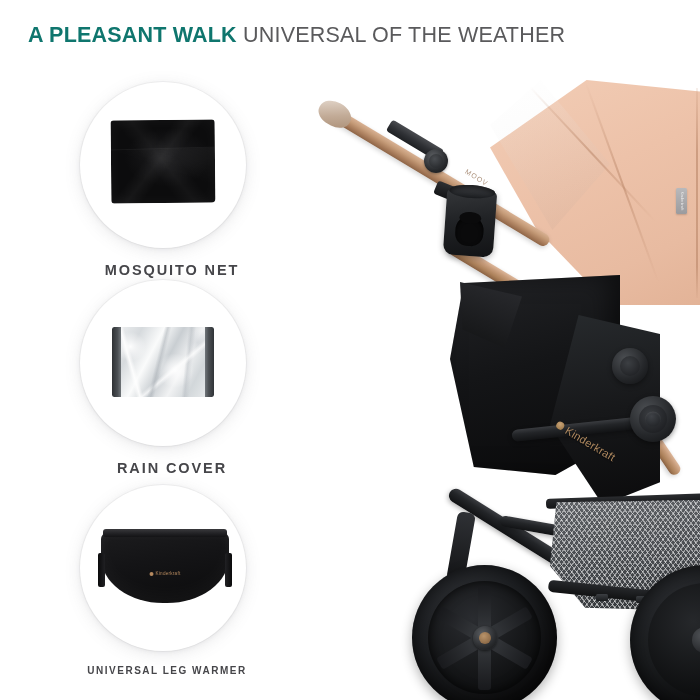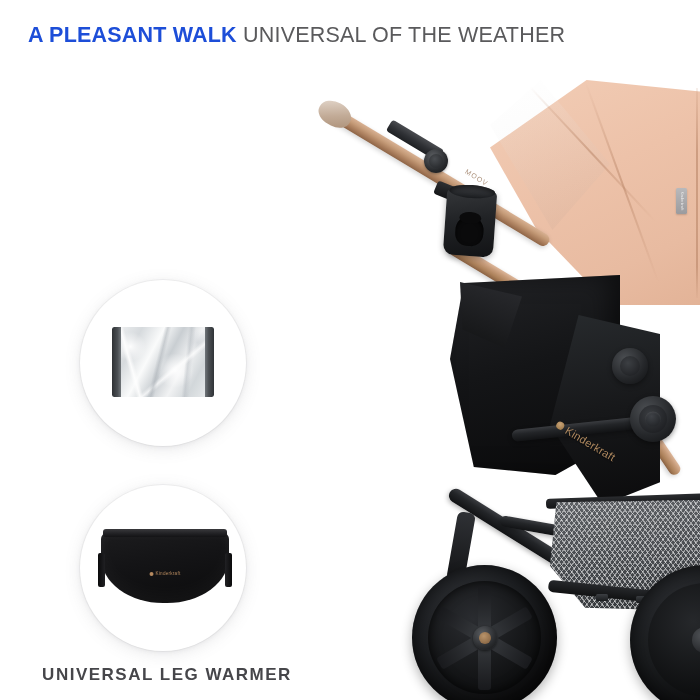--- a/index.html
+++ b/index.html
@@ -18,21 +18,21 @@
     display:flex; align-items:center;
   }
   .headline {
     padding-left:28px;
     font-size:21.5px;
     letter-spacing:0.2px;
     white-space:nowrap;
     line-height:1;
   }
   .headline .strong {
-    font-weight:bold; color:#1d4ed8;
+    font-weight:bold; color:#0f766e;
   }
   .headline .light {
     font-weight:300; color:#5a5a5c;
   }
 
   
   .accessory-col {
     position:absolute; left:0; top:72px; width:330px; height:628px;
   }
   .accessory {
@@ -59,21 +59,21 @@
   .acc-label {
     text-align:center;
     margin-top:14px;
     margin-left:14px;
     font-size:14.5px;
     font-weight:bold;
     letter-spacing:1.9px;
     color:#46464a;
     white-space:nowrap;
   }
-  .acc-3 .acc-label { font-size:17px; letter-spacing:1.5px; margin-left:4px;}
+  .acc-3 .acc-label { font-size:10px; letter-spacing:1.5px; margin-left:4px;}
 
   
   .net {
     position:absolute;
     left:31px; top:38px;
     width:104px; height:83px;
     background:
       radial-gradient(ellipse 60% 50% at 55% 45%, #1d1d1f 0%, #0c0c0d 70%),
       #0a0a0b;
     border-radius:3px 3px 4px 3px;
@@ -452,30 +452,38 @@
 <body>
 
 <div class="header">
   <div class="headline">
     <span class="strong">A PLEASANT WALK</span><span>&nbsp;</span><span class="light">UNIVERSAL OF THE WEATHER</span>
   </div>
 </div>
 
 <div class="accessory-col">
 
+  <div class="accessory acc-1">
+    <div class="circle-wrap">
+      <div class="circle"></div>
+      <div class="net"></div>
+    </div>
+    <div class="acc-label">MOSQUITO NET</div>
+  </div>
 
   <div class="accessory acc-2">
     <div class="circle-wrap">
       <div class="circle"></div>
       <div class="rain">
         <div class="rain-film"></div>
         <div class="rain-edge-l"></div>
         <div class="rain-edge-r"></div>
       </div>
     </div>
+    <div class="acc-label">RAIN COVER</div>
   </div>
 
   <div class="accessory acc-3">
     <div class="circle-wrap">
       <div class="circle"></div>
       <div class="warmer">
         <div class="warmer-body"></div>
         <div class="warmer-top"></div>
         <div class="warmer-strap-l"></div>
         <div class="warmer-strap-r"></div>

